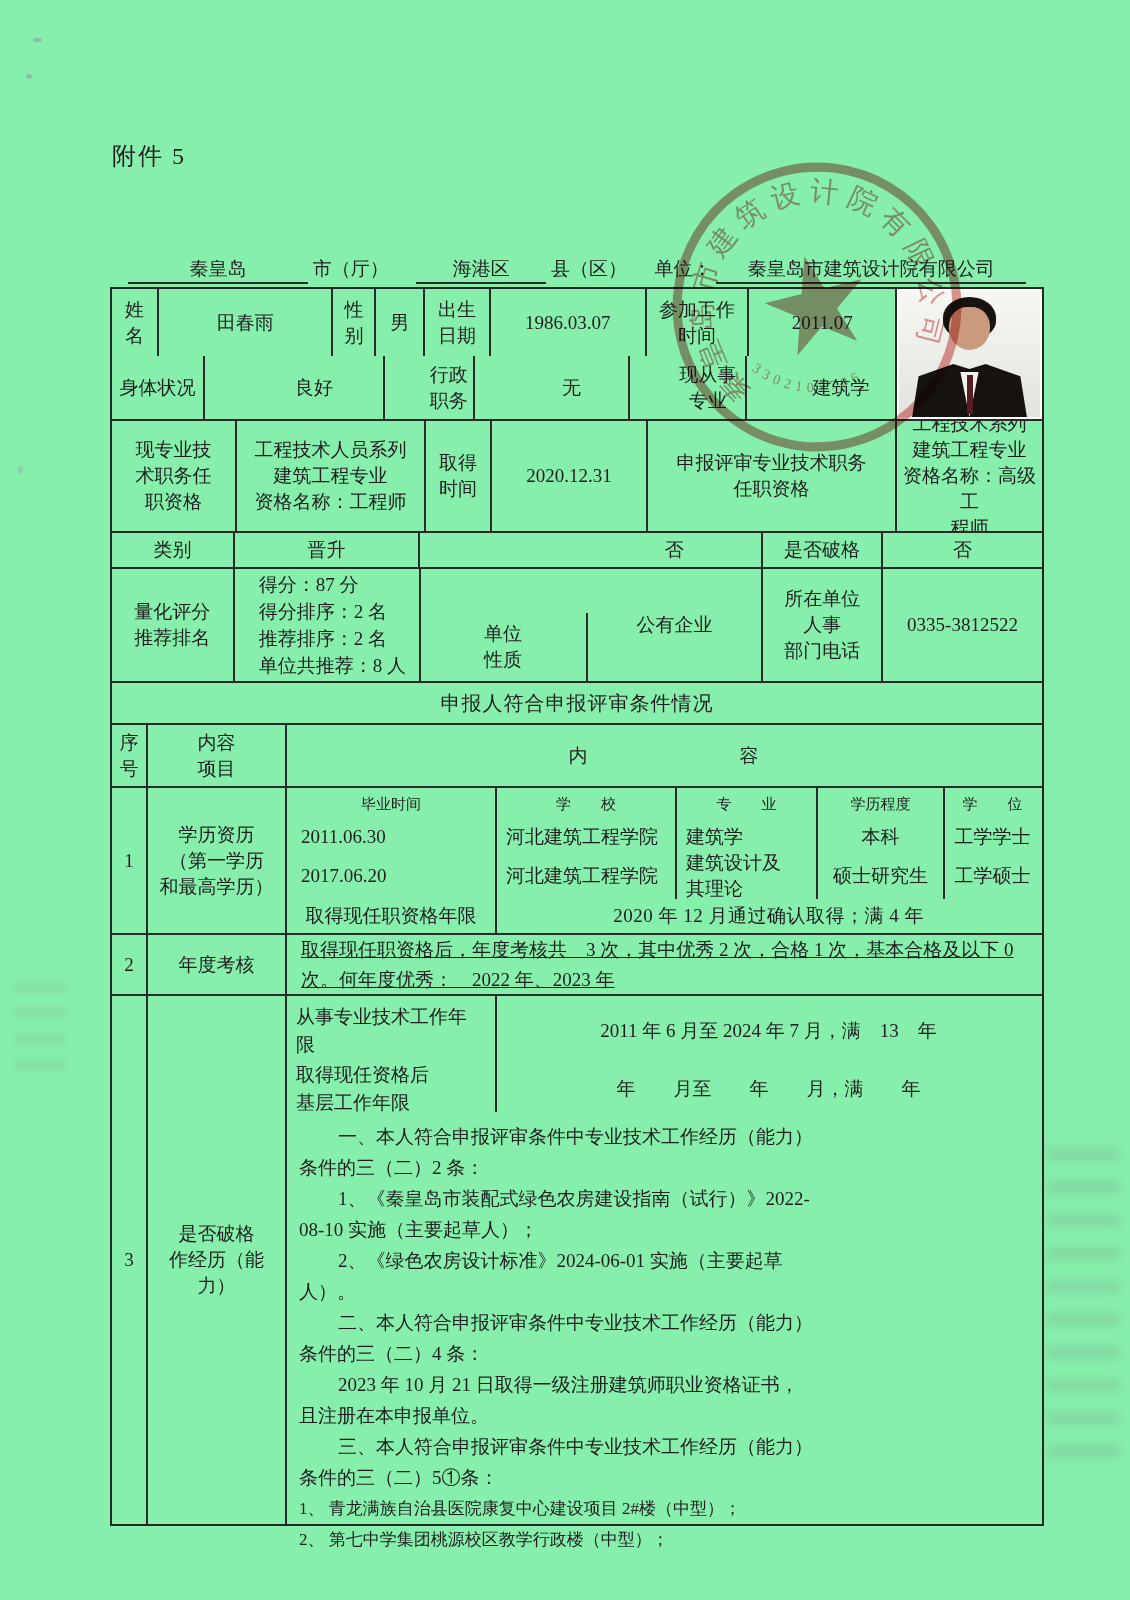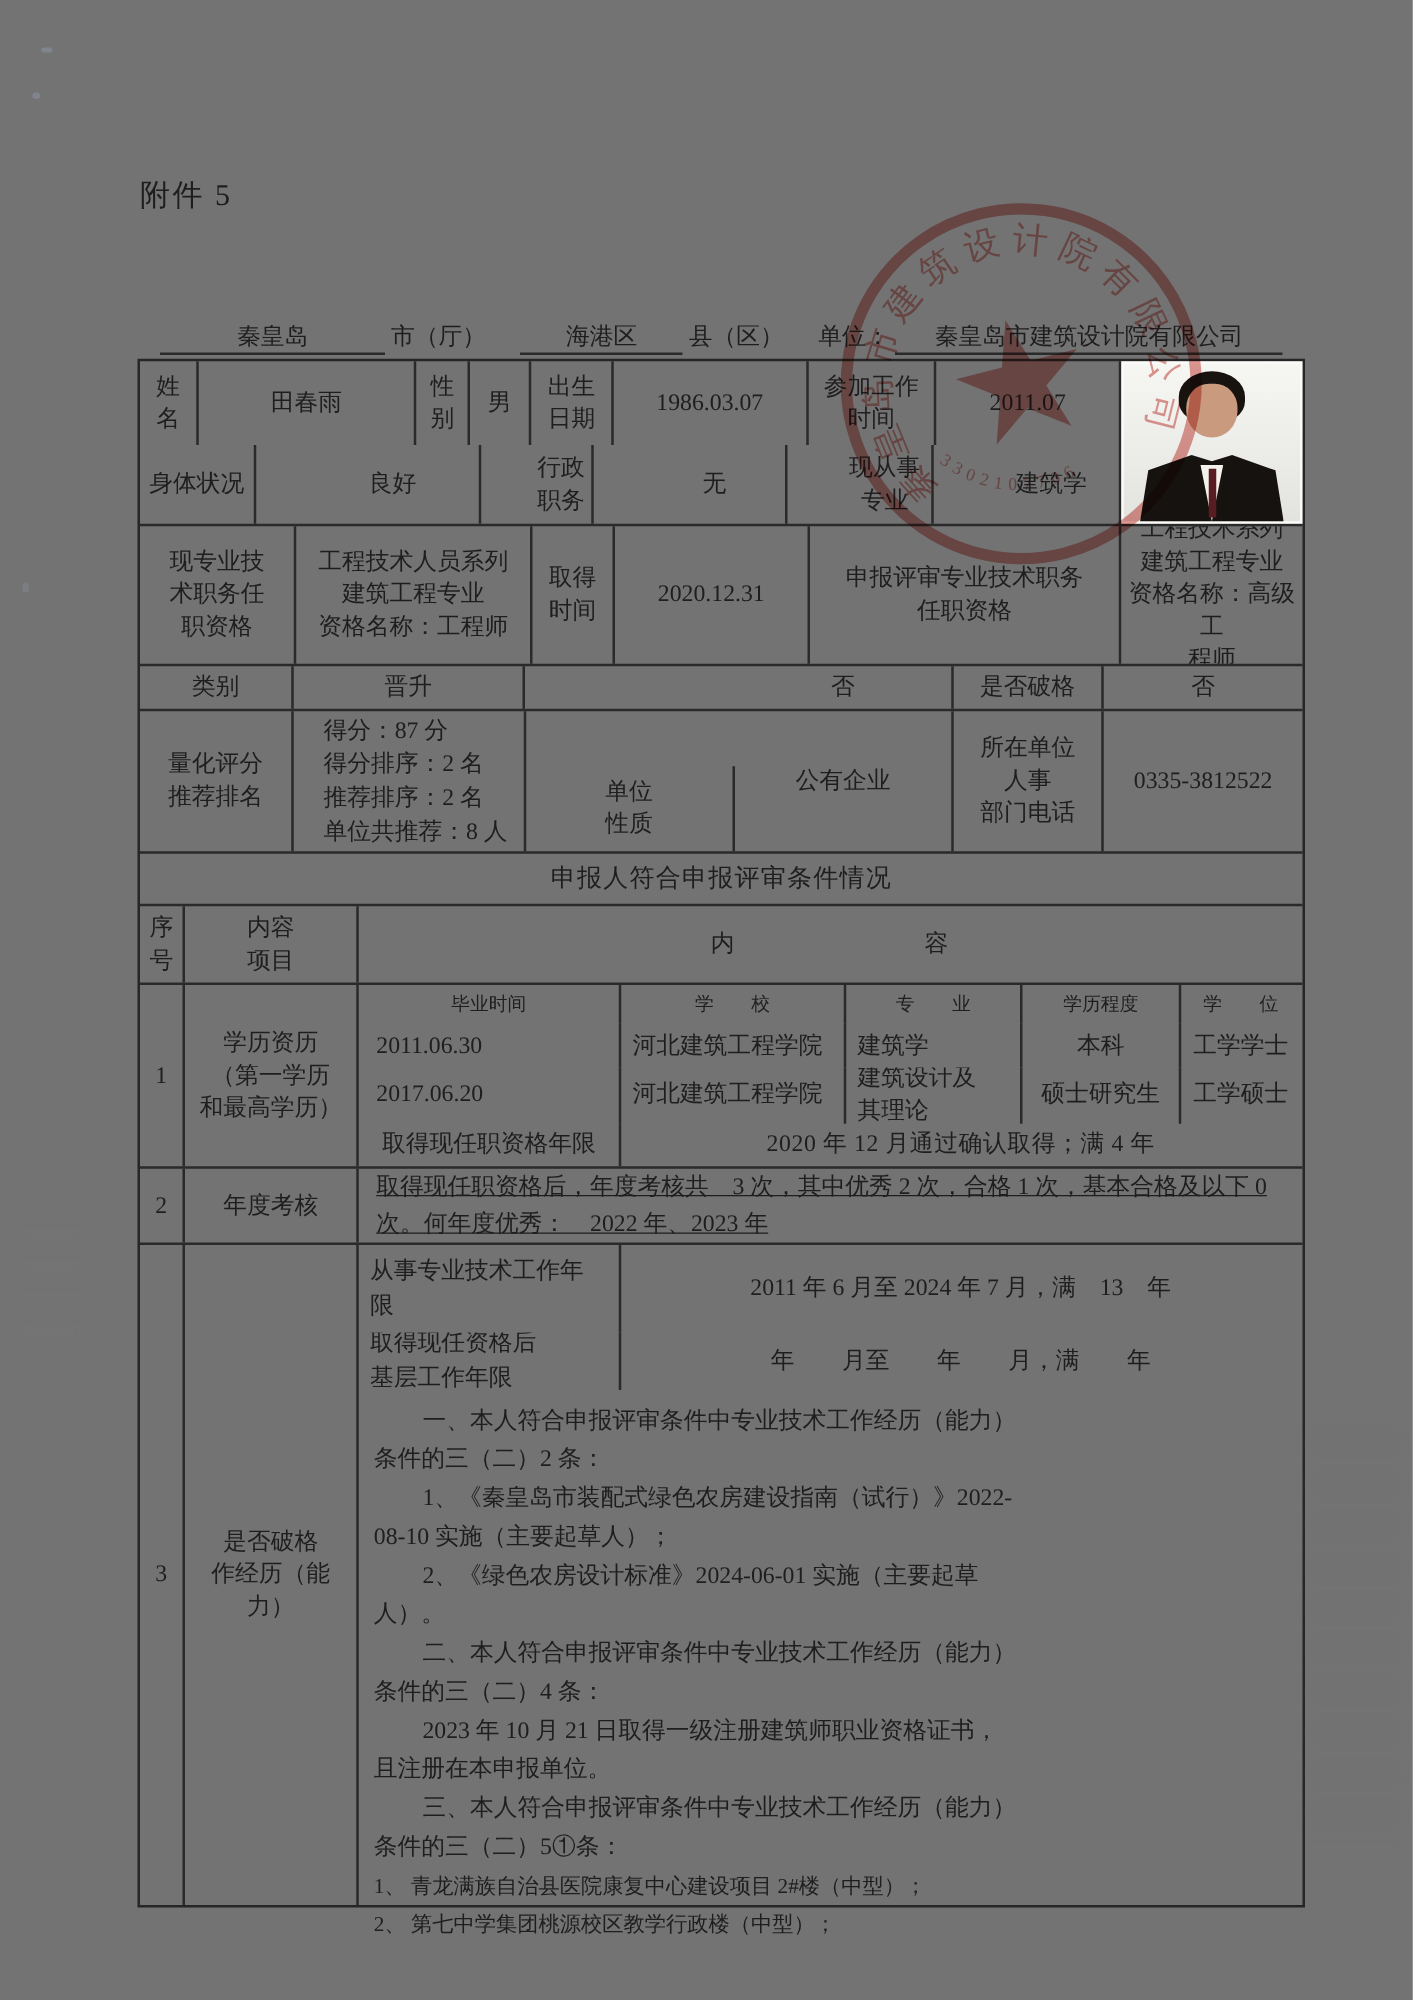--- a/index.html
+++ b/index.html
@@ -1,16 +1,16 @@
 <!DOCTYPE html>
 <html><head>
 <meta charset="utf-8">
 <style>
   html,body{margin:0;padding:0;background:#9a9a9a;}
-  .page{position:relative;width:1130px;height:1600px;background:#737373;margin:0 auto;
+  .page{position:relative;width:1130px;height:1600px;background:#86efac;margin:0 auto;
         font-family:"Liberation Serif","DejaVu Serif",serif;color:#1e1e1e;overflow:hidden;}
   .attachment{position:absolute;left:112px;top:140px;font-size:24px;letter-spacing:2px;}
   .title{position:absolute;left:105px;top:198px;width:940px;margin:0;text-align:center;
          font-family:"Liberation Sans","DejaVu Sans",sans-serif;font-weight:bold;
          font-size:27px;letter-spacing:1px;color:#161616;}
   .subtitle{position:absolute;left:128px;top:256px;width:912px;font-size:19px;white-space:nowrap;}
   .subtitle .seg{display:inline-block;}
   .subtitle .u{display:inline-block;border-bottom:2px solid #2a2a2a;text-align:center;}
   .u-city{min-width:180px;}
   .u-district{min-width:130px;}

